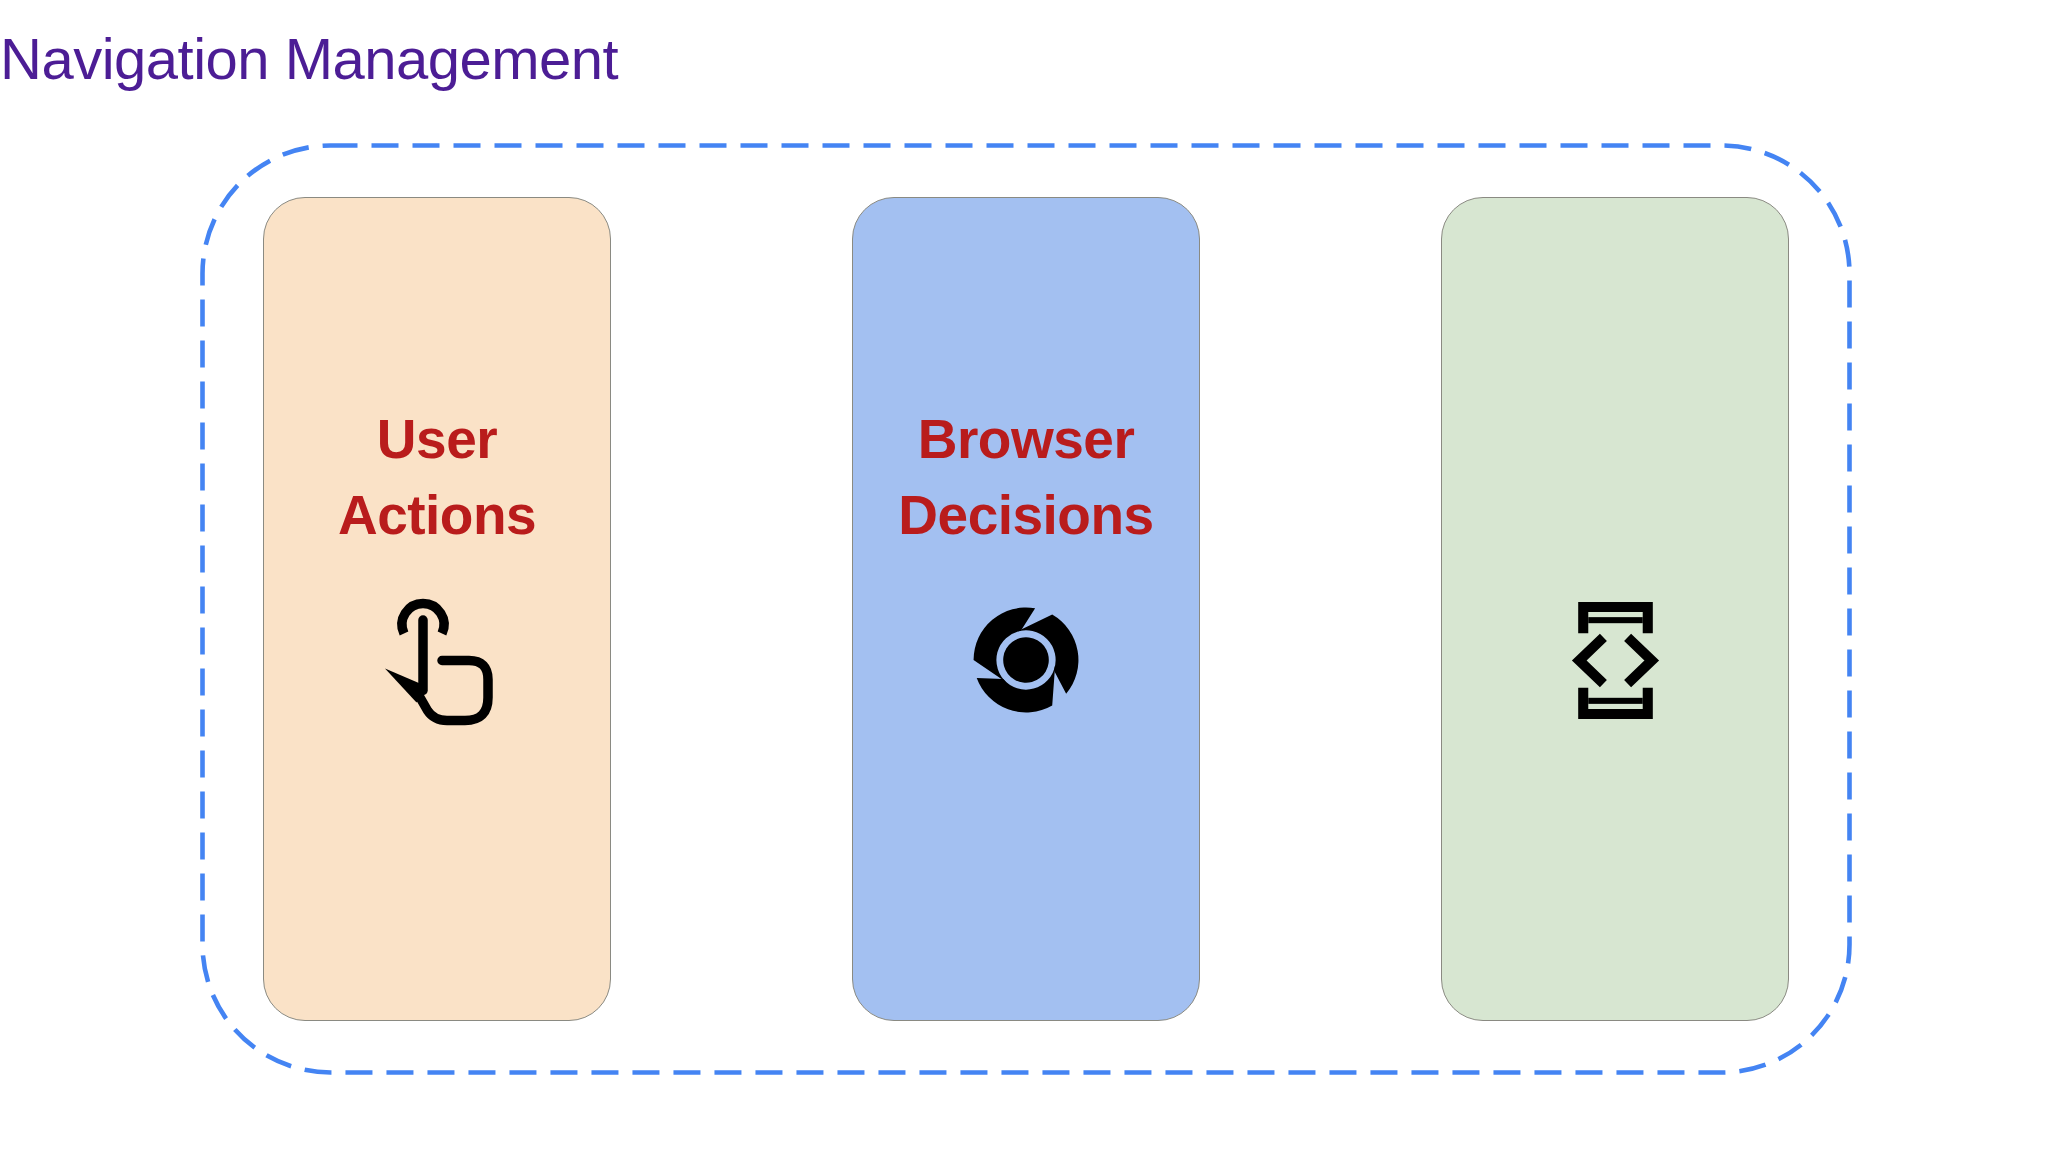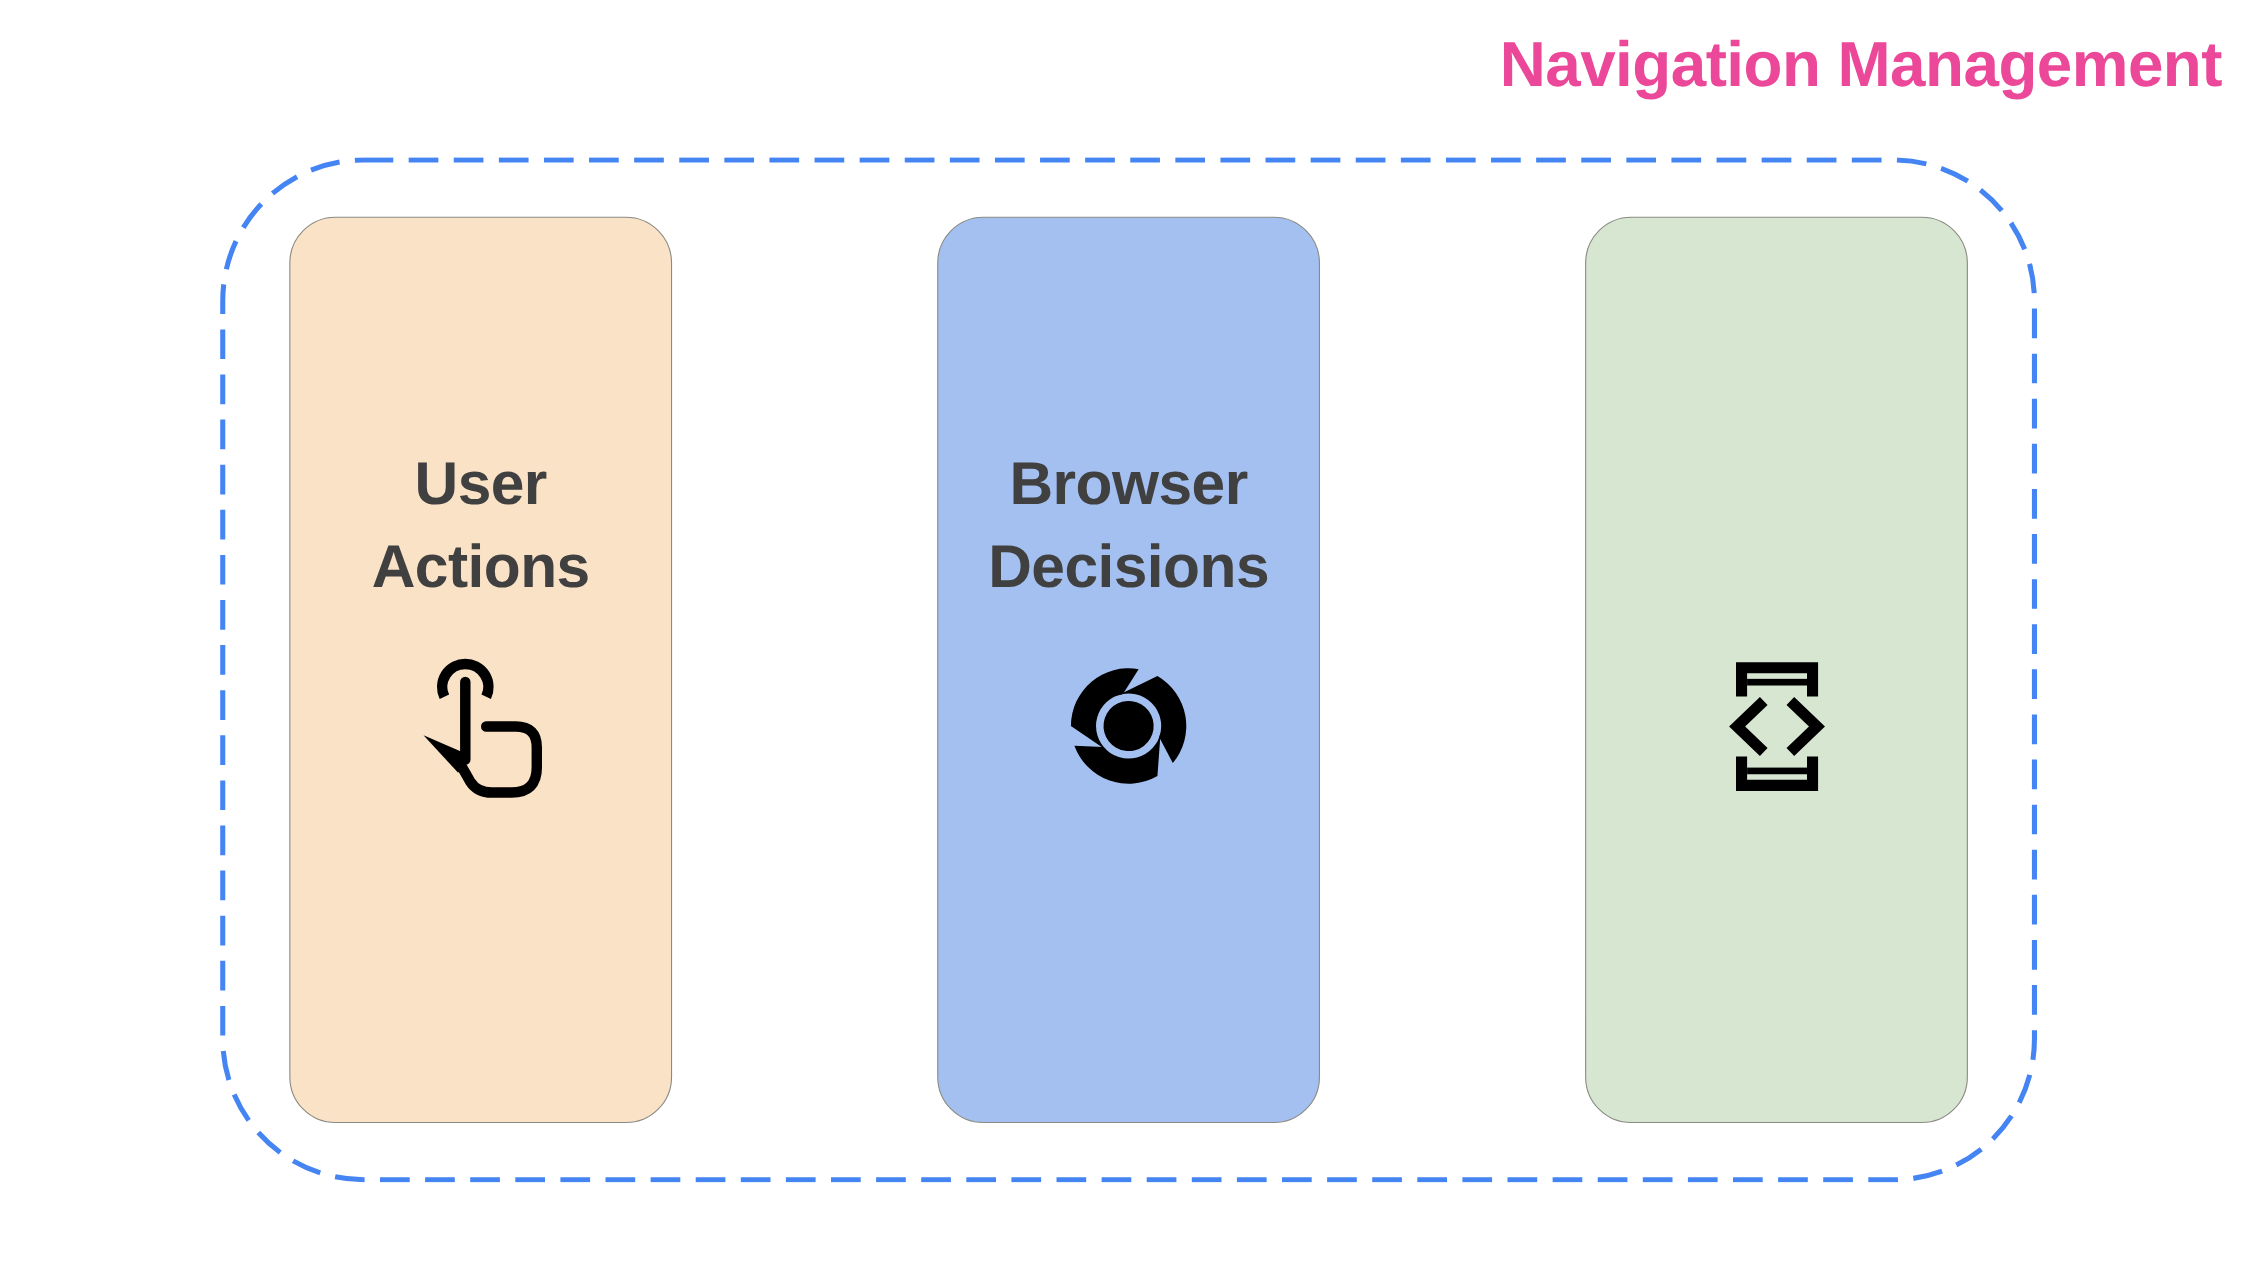--- a/index.html
+++ b/index.html
@@ -15,25 +15,25 @@
     position: relative;
     width: 2048px;
     height: 1152px;
     background: #ffffff;
   }
   .diagram-title {
     position: absolute;
     top: 24px;
     left: 0;
     width: 2020px;
-    text-align: right;
+    text-align: left;
     font-size: 58px;
-    font-weight: 700;
+    font-weight: 400;
     letter-spacing: -0.5px;
-    color: #ec4899;
+    color: #4c1d95;
     line-height: 1.2;
   }
   .frame {
     position: absolute;
     left: 200px;
     top: 143px;
     width: 1652px;
     height: 932px;
   }
   .frame-border-svg {
@@ -63,21 +63,21 @@
   .card-label {
     position: absolute;
     top: 203px;
     left: 0;
     right: 0;
     text-align: center;
     font-size: 55px;
     line-height: 76px;
     font-weight: 700;
     letter-spacing: -0.5px;
-    color: #404040;
+    color: #b91c1c;
   }
   .card-label-inner {
     display: inline-block;
     max-width: 312px;
   }
   .icon-slot {
     position: absolute;
     top: 382px;
     left: 0;
     right: 0;

